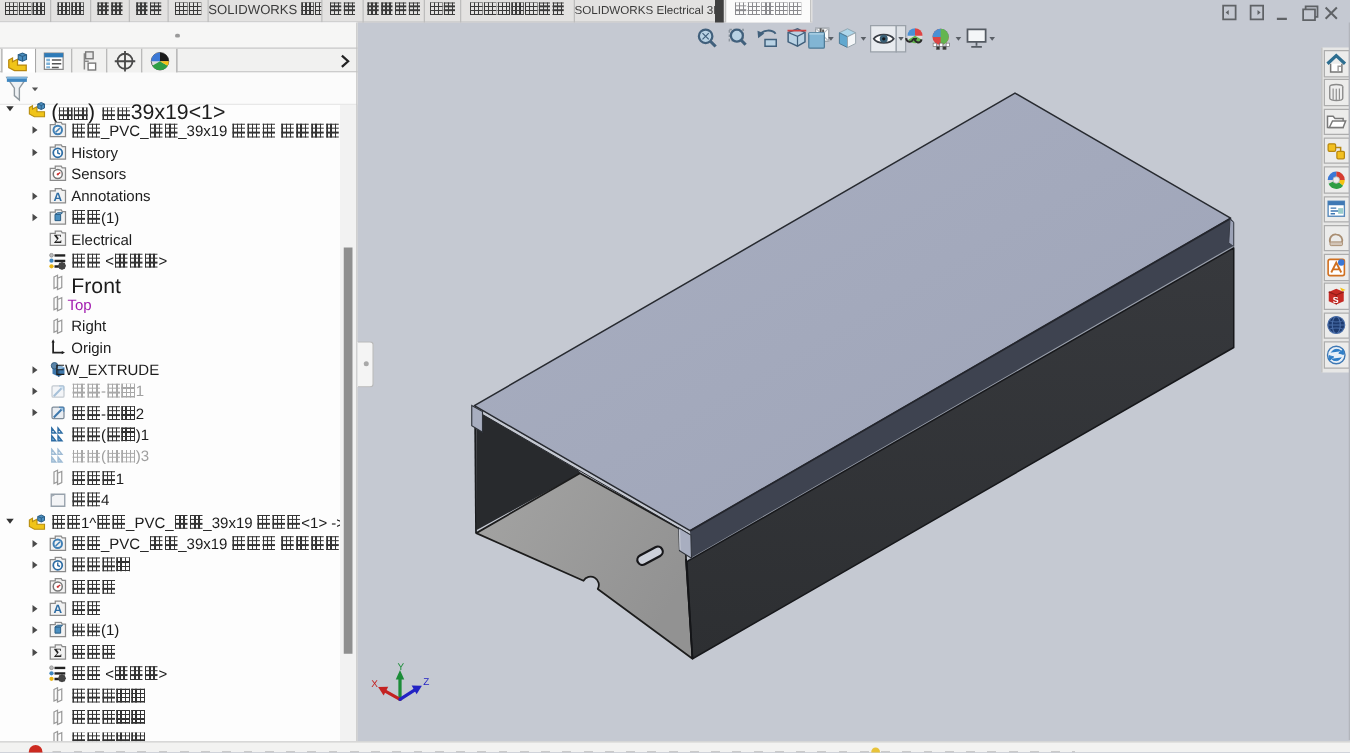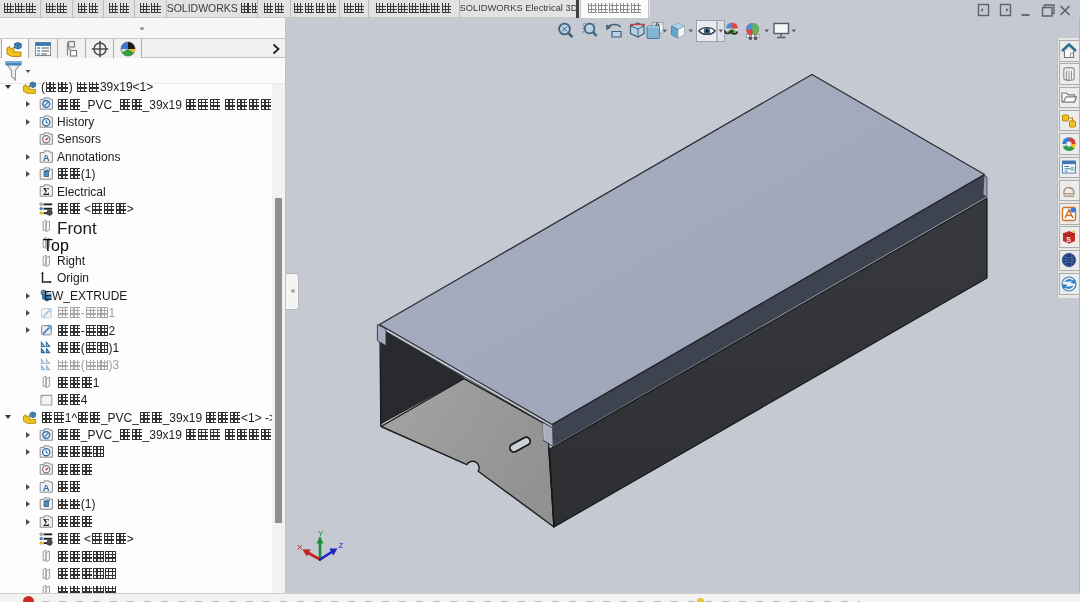--- a/index.html
+++ b/index.html
@@ -120,21 +120,21 @@
 <div style="position:absolute;left:0px;top:0;width:41px;height:18px;border-right:1px solid #bdbdbd;text-align:center;line-height:17px;font-size:10.5px;color:#3b3b3b;overflow:hidden;white-space:nowrap;box-sizing:border-box"><i class="ct"></i><i class="ct"></i><i class="ct"></i></div>
 <div style="position:absolute;left:41px;top:0;width:31.700000000000003px;height:18px;border-right:1px solid #bdbdbd;text-align:center;line-height:17px;font-size:10.5px;color:#3b3b3b;overflow:hidden;white-space:nowrap;box-sizing:border-box"><i class="ct"></i><i class="ct"></i></div>
 <div style="position:absolute;left:72.7px;top:0;width:31.299999999999997px;height:18px;border-right:1px solid #bdbdbd;text-align:center;line-height:17px;font-size:10.5px;color:#3b3b3b;overflow:hidden;white-space:nowrap;box-sizing:border-box"><i class="ct"></i><i class="ct"></i></div>
 <div style="position:absolute;left:104px;top:0;width:31px;height:18px;border-right:1px solid #bdbdbd;text-align:center;line-height:17px;font-size:10.5px;color:#3b3b3b;overflow:hidden;white-space:nowrap;box-sizing:border-box"><i class="ct"></i><i class="ct"></i></div>
 <div style="position:absolute;left:135px;top:0;width:31.69999999999999px;height:18px;border-right:1px solid #bdbdbd;text-align:center;line-height:17px;font-size:10.5px;color:#3b3b3b;overflow:hidden;white-space:nowrap;box-sizing:border-box"><i class="ct"></i><i class="ct"></i></div>
 <div style="position:absolute;left:166.7px;top:0;width:91.60000000000002px;height:32px;border-right:1px solid #bdbdbd;text-align:center;line-height:17px;font-size:10.5px;color:#3b3b3b;overflow:hidden;white-space:nowrap;box-sizing:border-box">SOLIDWORKS <i class="ct"></i><i class="ct"></i></div>
 <div style="position:absolute;left:258.3px;top:0;width:32.39999999999998px;height:18px;border-right:1px solid #bdbdbd;text-align:center;line-height:17px;font-size:10.5px;color:#3b3b3b;overflow:hidden;white-space:nowrap;box-sizing:border-box"><i class="ct"></i><i class="ct"></i></div>
 <div style="position:absolute;left:290.7px;top:0;width:49.80000000000001px;height:18px;border-right:1px solid #bdbdbd;text-align:center;line-height:17px;font-size:10.5px;color:#3b3b3b;overflow:hidden;white-space:nowrap;box-sizing:border-box"><i class="ct"></i><i class="ct"></i><i class="ct"></i><i class="ct"></i></div>
 <div style="position:absolute;left:340.5px;top:0;width:28.399999999999977px;height:18px;border-right:1px solid #bdbdbd;text-align:center;line-height:17px;font-size:10.5px;color:#3b3b3b;overflow:hidden;white-space:nowrap;box-sizing:border-box"><i class="ct"></i><i class="ct"></i></div>
 <div style="position:absolute;left:368.9px;top:0;width:90.70000000000005px;height:18px;border-right:1px solid #bdbdbd;text-align:center;line-height:17px;font-size:10.5px;color:#3b3b3b;overflow:hidden;white-space:nowrap;box-sizing:border-box"><i class="ct"></i><i class="ct"></i><i class="ct"></i><i class="ct"></i><i class="ct"></i><i class="ct"></i><i class="ct"></i></div>
-<div style="position:absolute;left:459.6px;top:0;width:119.89999999999998px;height:18px;border-right:3px solid #404040;text-align:center;line-height:17px;font-size:9.3px;color:#3b3b3b;overflow:hidden;white-space:nowrap;box-sizing:border-box">SOLIDWORKS Electrical 3D</div>
+<div style="position:absolute;left:459.6px;top:0;width:119.89999999999998px;height:18px;border-right:7px solid #404040;text-align:center;line-height:17px;font-size:9.3px;color:#3b3b3b;overflow:hidden;white-space:nowrap;box-sizing:border-box">SOLIDWORKS Electrical 3D</div>
 <div style="position:absolute;left:579.5px;top:0;width:69.5px;height:18px;background:#fbfbfb;border-left:1px solid #c4c4c4;border-right:1px solid #c4c4c4;text-align:center;line-height:17px;font-size:10.5px;color:#75757a;overflow:hidden;white-space:nowrap;box-sizing:border-box"><i class="ca"></i><i class="ca"></i><i class="ca"></i><i class="ca"></i><i class="ca"></i></div>
 <svg style="position:absolute;left:970px;top:0" width="110" height="18" viewBox="0 0 110 18">
     <g stroke="#5f6266" stroke-width="1.4" fill="none">
       <rect x="8.5" y="4.5" width="10" height="11"></rect>
       <rect x="30.5" y="4.5" width="10" height="11"></rect>
       <path d="M51.5 15 L59.5 15" stroke-width="1.8"></path>
       <path d="M72.5 7.5 L72.5 16 L82 16 L82 7.5 Z M74.5 7.5 L74.5 5 L84 5 L84 13.5 L82 13.5"></path>
       <path d="M90.5 6 L99.5 15 M99.5 6 L90.5 15" stroke-width="1.6"></path>
     </g>
     <path d="M10.5 8 L10.5 12 L13 10 Z" fill="#5f6266" transform="rotate(180 11.75 10)"></path>
@@ -196,21 +196,21 @@
       <path d="M21.5 10 L26.5 10 L24 13 Z" fill="#555"></path>
     </svg>
   </div>
 <div style="position:absolute;left:0;top:84px;width:272px;height:509px;background:#fdfdfd;overflow:hidden"></div>
 <div style="position:absolute;left:5px;top:85.0px;width:0;height:0;border-top:4.5px solid #333;border-left:3.8px solid transparent;border-right:3.8px solid transparent"></div>
 <div style="position:absolute;left:22px;top:80.0px"><svg width="17" height="15" viewBox="0 0 17 15">
       <path d="M1.5 6 L4 4.6 L4 7.2 L7.6 5.4 L7.6 9.4 L13.6 9.4 L13.6 13.4 L5.5 13.4 L1.5 11.2 Z" fill="#f0c419" stroke="#b88f10" stroke-width="0.9"></path>
       <path d="M8.2 3.2 L11 2 L13.6 3.2 L13.6 6.4 L11 7.6 L8.2 6.4 Z" fill="#4a8fc0" stroke="#2b5e86" stroke-width="0.8"></path>
       <path d="M8.2 3.2 L11 4.4 L13.6 3.2 M11 4.4 L11 7.6" fill="none" stroke="#2b5e86" stroke-width="0.8"></path>
     </svg></div>
-<div style="position:absolute;left:41px;top:80.3px;white-space:nowrap;font-size:12px;color:#1c1c1c">(<i class="c"></i><i class="c"></i>) <i class="c"></i><i class="c"></i>39x19&lt;1&gt;</div>
+<div style="position:absolute;left:41px;top:80.3px;white-space:nowrap;font-size:17px;color:#1c1c1c">(<i class="c"></i><i class="c"></i>) <i class="c"></i><i class="c"></i>39x19&lt;1&gt;</div>
 <div style="position:absolute;left:26px;top:101.38px;width:0;height:0;border-left:4px solid #4a4a4a;border-top:3.5px solid transparent;border-bottom:3.5px solid transparent"></div>
 <div style="position:absolute;left:39px;top:97.38px"><svg width="15" height="14" viewBox="0 0 15 14">
       <path d="M1.2 3.5 L1.2 12.2 L13.4 12.2 L13.4 2.2 L10.8 2.2 L10 0.9 L5.2 0.9 L5.2 2.6 L1.2 2.6 Z" fill="#f2f2f2" stroke="#8a8a8a" stroke-width="1"></path>
       <circle cx="7.2" cy="7" r="3.4" fill="none" stroke="#3f7fb5" stroke-width="1.6"></circle>
       <path d="M5.5 8.8 L9 5.4" stroke="#3f7fb5" stroke-width="1.3"></path>
     </svg></div>
 <div style="position:absolute;left:57px;top:97.67999999999999px;white-space:nowrap;font-size:12px;color:#1c1c1c"><i class="c"></i><i class="c"></i>_PVC_<i class="c"></i><i class="c"></i>_39x19 <i class="c"></i><i class="c"></i><i class="c"></i> <i class="c"></i><i class="c"></i><i class="c"></i><i class="c"></i></div>
 <div style="position:absolute;left:26px;top:118.76px;width:0;height:0;border-left:4px solid #4a4a4a;border-top:3.5px solid transparent;border-bottom:3.5px solid transparent"></div>
 <div style="position:absolute;left:39px;top:114.76px"><svg width="15" height="14" viewBox="0 0 15 14">
       <path d="M1.2 3.5 L1.2 12.2 L13.4 12.2 L13.4 2.2 L10.8 2.2 L10 0.9 L5.2 0.9 L5.2 2.6 L1.2 2.6 Z" fill="#f2f2f2" stroke="#8a8a8a" stroke-width="1"></path>
@@ -257,21 +257,21 @@
 <div style="position:absolute;left:57px;top:201.95999999999998px;white-space:nowrap;font-size:12px;color:#1c1c1c"><i class="c"></i><i class="c"></i> &lt;<i class="c"></i><i class="c"></i><i class="c"></i>&gt;</div>
 <div style="position:absolute;left:39px;top:219.03999999999996px"><svg width="15" height="14" viewBox="0 0 15 14">
       <path d="M4.2 2.6 L7 1.2 L7 10.4 L4.2 11.8 Z" fill="none" stroke="#9a9a9a" stroke-width="1"></path>
       <path d="M7 3.6 L10.4 2.2 L10.4 11 L7 12.6 Z" fill="none" stroke="#9a9a9a" stroke-width="1"></path>
     </svg></div>
 <div style="position:absolute;left:57px;top:219.33999999999997px;white-space:nowrap;font-size:17px;color:#1c1c1c">Front</div>
 <div style="position:absolute;left:39px;top:236.41999999999996px"><svg width="15" height="14" viewBox="0 0 15 14">
       <path d="M4.2 2.6 L7 1.2 L7 10.4 L4.2 11.8 Z" fill="none" stroke="#9a9a9a" stroke-width="1"></path>
       <path d="M7 3.6 L10.4 2.2 L10.4 11 L7 12.6 Z" fill="none" stroke="#9a9a9a" stroke-width="1"></path>
     </svg></div>
-<div style="position:absolute;left:43px;top:236.71999999999997px;white-space:nowrap;font-size:16px;color:#000000">Top</div>
+<div style="position:absolute;left:54px;top:236.71999999999997px;white-space:nowrap;font-size:12px;color:#a21caf">Top</div>
 <div style="position:absolute;left:39px;top:253.79999999999995px"><svg width="15" height="14" viewBox="0 0 15 14">
       <path d="M4.2 2.6 L7 1.2 L7 10.4 L4.2 11.8 Z" fill="none" stroke="#9a9a9a" stroke-width="1"></path>
       <path d="M7 3.6 L10.4 2.2 L10.4 11 L7 12.6 Z" fill="none" stroke="#9a9a9a" stroke-width="1"></path>
     </svg></div>
 <div style="position:absolute;left:57px;top:254.09999999999997px;white-space:nowrap;font-size:12px;color:#1c1c1c">Right</div>
 <div style="position:absolute;left:39px;top:271.17999999999995px"><svg width="15" height="14" viewBox="0 0 15 14">
       <path d="M3.5 1.8 L3.5 11 L11.5 11" fill="none" stroke="#222" stroke-width="1.4"></path>
       <path d="M3.5 0.4 L2.2 3 L4.8 3 Z" fill="#222"></path>
       <path d="M13 11 L10.4 9.7 L10.4 12.3 Z" fill="#222"></path>
     </svg></div>

